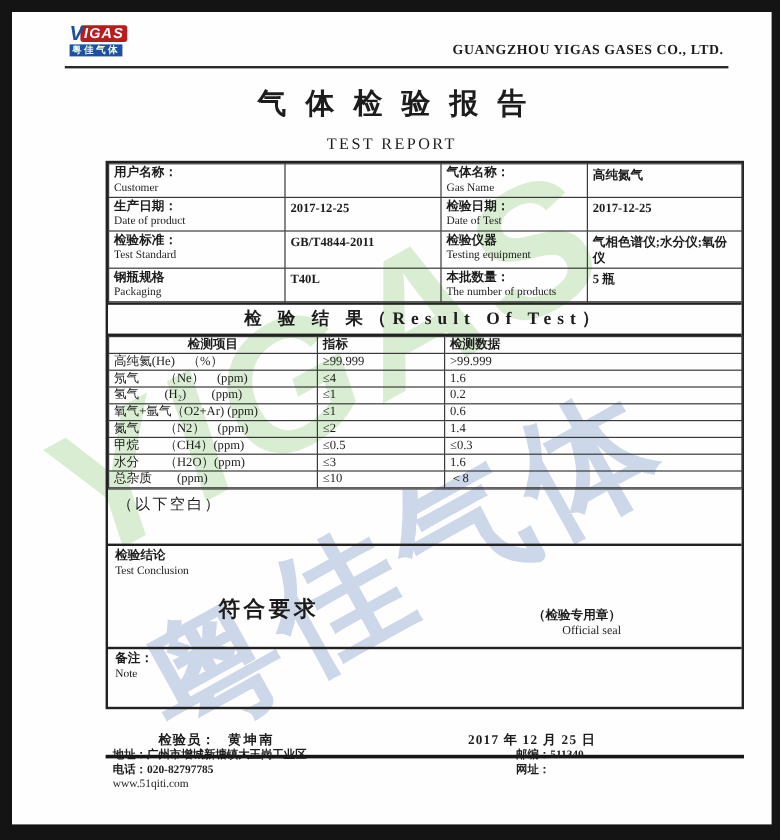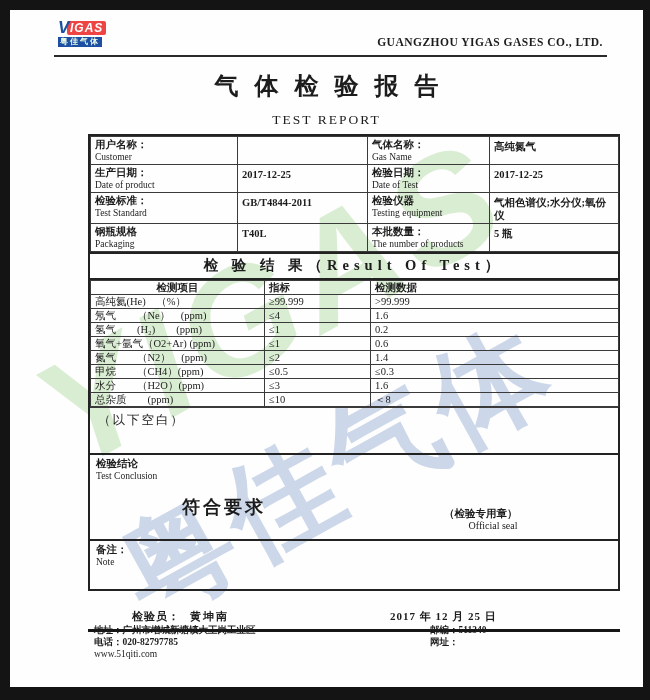--- a/index.html
+++ b/index.html
@@ -29,21 +29,21 @@
   .content { position: relative; z-index: 1; }
   
   .hdr { position: absolute; left: 0; top: 0; width: 100%; height: 48px; }
   .logo { position: absolute; left: 48px; top: 9px; width: 62px; height: 34px; }
   .logo-top { position: relative; height: 17px; }
   .logo-v {
     position: absolute; left: 0; top: 0; color: #1d50a2; font-family: "Liberation Sans", sans-serif;
     font-weight: bold; font-style: italic; font-size: 17px; line-height: 17px; z-index: 2;
   }
   .logo-box {
-    position: absolute; left: 9px; top: 2px; background: #ef4444; color: #ffffff;
+    position: absolute; left: 9px; top: 2px; background: #b91c1c; color: #ffffff;
     font-family: "Liberation Sans", sans-serif; font-weight: bold; font-style: italic;
     font-size: 12px; line-height: 14px; padding: 0 3px; border-radius: 2px; letter-spacing: 1px;
   }
   .logo-bar {
     position: absolute; left: 0; top: 18px; background: #1d50a2; color: #eafbe7;
     font-size: 8px; line-height: 10px; padding: 0 2px; letter-spacing: 2px; font-weight: bold;
   }
   .company-cn { position: absolute; left: 116px; top: 26px; font-size: 11.5px; font-weight: bold; letter-spacing: 1px; }
   .company-en { position: absolute; right: 40px; top: 26px; font-size: 11.5px; font-weight: bold; letter-spacing: .5px; }
   .hdr-rule { position: absolute; left: 44px; top: 45px; width: 553px; height: 2px; background: #2a2a2a; }

